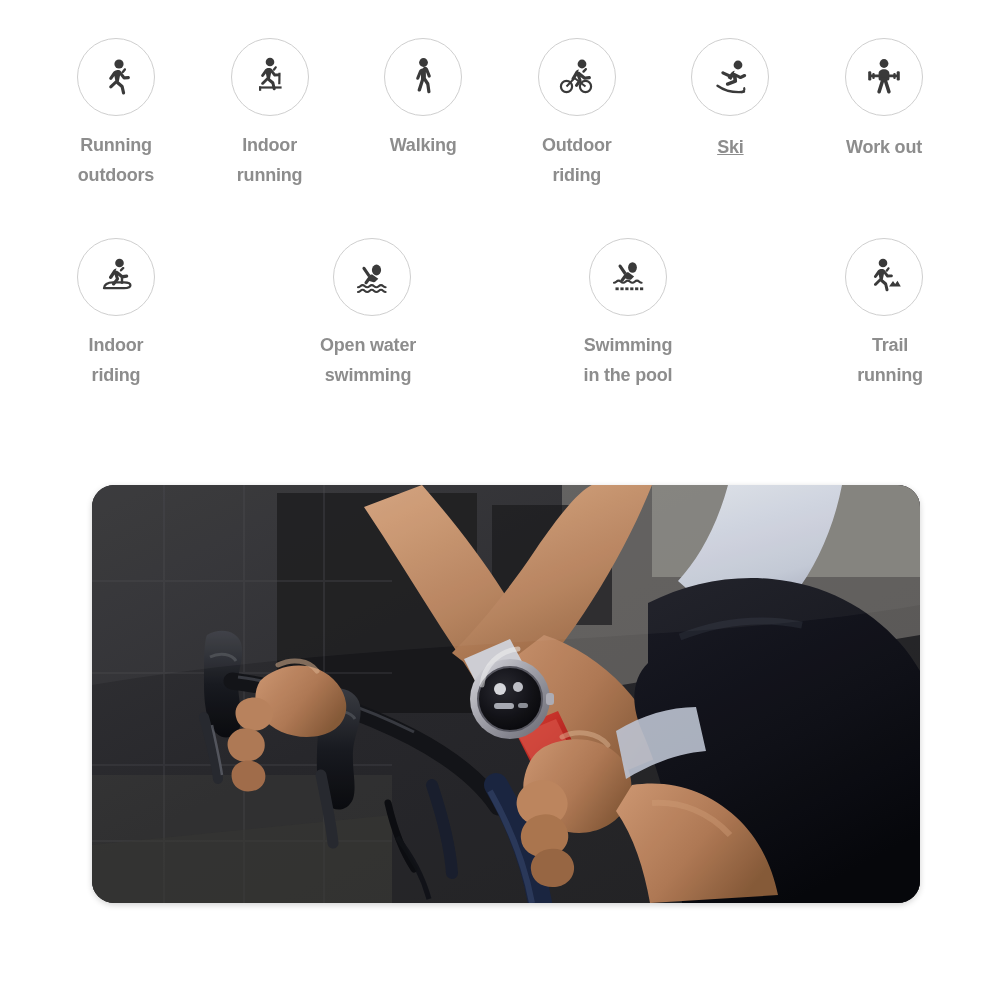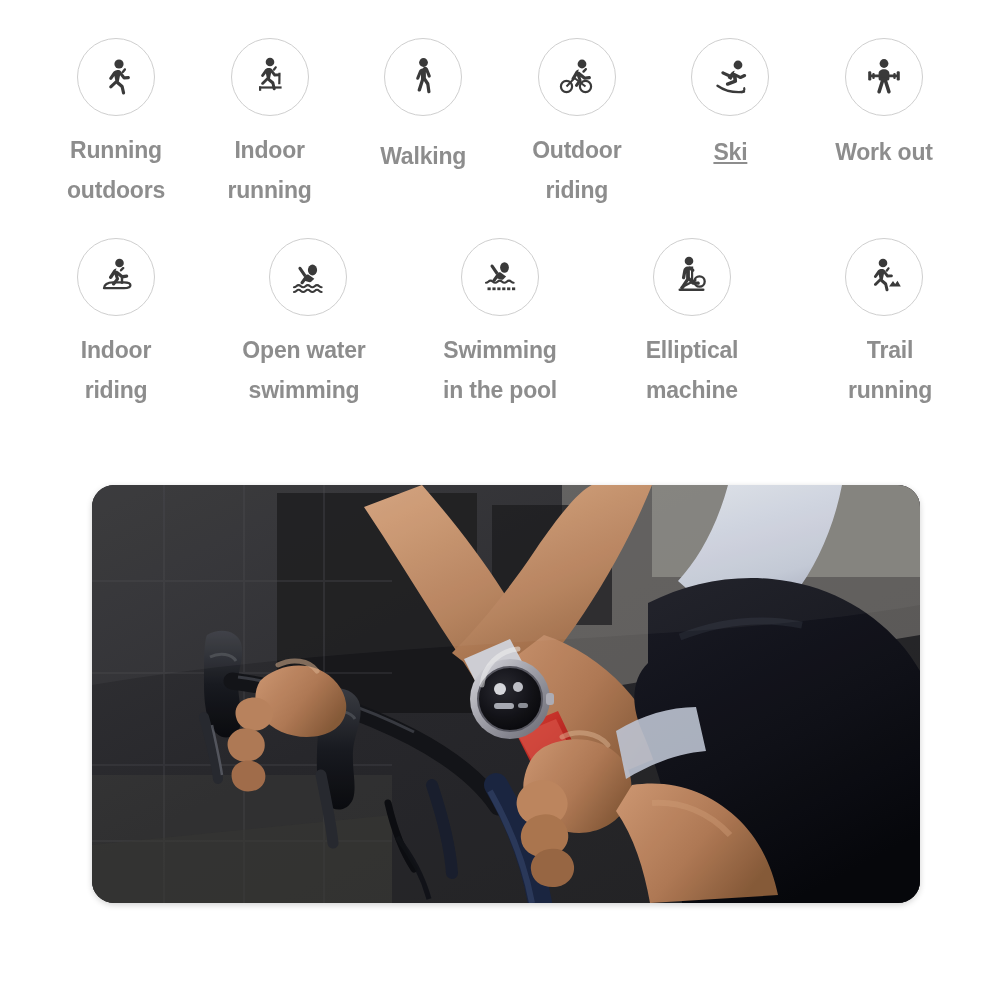--- a/index.html
+++ b/index.html
@@ -63,30 +63,30 @@
     background: #ffffff;
   }
 
   .mode-circle svg {
     display: block;
   }
 
   .mode-label {
     margin-top: 14px;
     text-align: center;
-    font-size: 23px;
-    line-height: 40px;
+    font-size: 18px;
+    line-height: 30px;
     font-weight: bold;
     color: #8d8d8d;
     letter-spacing: -0.2px;
     white-space: pre-line;
   }
 
   
-  .mode-cell.nudge-walking .mode-label { margin-top: 20px; }
+  .mode-cell.nudge-walking .mode-label { margin-top: 14px; }
   .mode-cell.nudge-ski .mode-label { margin-top: 16px; text-decoration: underline; }
   .mode-cell.nudge-workout .mode-label { margin-top: 16px; }
   .mode-cell.nudge-trail .mode-label { transform: translateX(6px); }
   .mode-cell.nudge-openwater .mode-label { transform: translateX(-4px); }
 
   
   .photo-frame {
     position: absolute;
     left: 92px;
     top: 485px;
@@ -259,36 +259,20 @@
                 <rect x="30.1" y="31.4" width="3.2" height="2.8"></rect>
                 <rect x="35" y="31.4" width="3.2" height="2.8"></rect>
               </g>
             </g>
           </svg>
         </div>
         <div class="mode-label">Swimming
 in the pool</div>
       </div>
 
-      <div class="mode-cell">
-        <div class="mode-circle">
-          <svg width="44" height="46" viewBox="0 0 44 46" aria-hidden="true">
-            <g fill="#3a3a3a">
-              <circle cx="19" cy="7" r="4.3"></circle>
-              <path d="M17.6 12.6c-2.3 .2-3.9 1.6-4.3 3.6l-1.3 7.1c-.2 .9 .4 1.7 1.3 1.9 .9 .2 1.7-.4 1.9-1.3l.9-5v5.8l-5.5 8.4c-.5 .8-.3 1.8 .5 2.3 .8 .5 1.8 .3 2.3-.5l5.3-8.1 3.1 3.4c.3 .3 .7 .5 1.2 .5l5.2 .1c.9 0 1.6-.7 1.6-1.6 0-.9-.7-1.6-1.6-1.6l-4.5-.1-3.8-4.2v-7.3l1.9 1.5c .7 .5 1.7 .4 2.3-.3 .5-.7 .4-1.7-.3-2.3l-3.1-2.4c-.9-.7-1.9-.1-3.1.1z"></path>
-              <circle cx="29.5" cy="27.5" r="5.2" fill="none" stroke="#3a3a3a" stroke-width="2.3"></circle>
-              <path d="M11.5 33.5l14-7.5" fill="none" stroke="#3a3a3a" stroke-width="2.2" stroke-linecap="round"></path>
-              <rect x="8.5" y="34.4" width="26" height="2.6" rx="1.3"></rect>
-              <path d="M21 12.5h2.2v16H21z"></path>
-            </g>
-          </svg>
-        </div>
-        <div class="mode-label">Elliptical
-machine</div>
-      </div>
 
 
       <div class="mode-cell nudge-trail">
         <div class="mode-circle">
           <svg width="46" height="44" viewBox="0 0 46 44" aria-hidden="true">
             <g fill="#3a3a3a">
               <circle cx="22" cy="8" r="4.3"></circle>
               <path d="M19.6 14c-1.3 .2-2.4 .9-3.1 2l-3.3 4.7c-.5 .7-.3 1.6 .4 2 .6 .5 1.6 .3 2-.4l2.1-2.9 .8 4-5.1 5c-.6 .5-.6 1.4 0 2 .5 .6 1.4 .6 2 0l4-3.8 4 3.4 1.2 5.2c.2 .8 1 1.3 1.8 1.1 .8-.2 1.3-1 1.1-1.8l-1.4-5.9c-.1-.4-.3-.7-.6-1l-3.7-3.2 1.2-5.7 2.4 3.2c.3 .4 .7 .6 1.2 .6l3.9-.2c.8 0 1.4-.7 1.4-1.5 0-.8-.7-1.4-1.5-1.4l-3.2 .2-3.6-4.6c-.8-1.1-2.1-1.2-4-1z"></path>
               <path d="M28.2 12.5c-.5-.4-1.2-.3-1.6 .2l-1.8 2.3c-.4 .5-.3 1.2 .2 1.6 .5 .4 1.2 .3 1.6-.2l1.8-2.3c.4-.5 .3-1.2-.2-1.6z"></path>
               <path d="M28 31.5l4-5.6 2.2 3.1 2.3-3.2 3.3 5.7z"></path>

